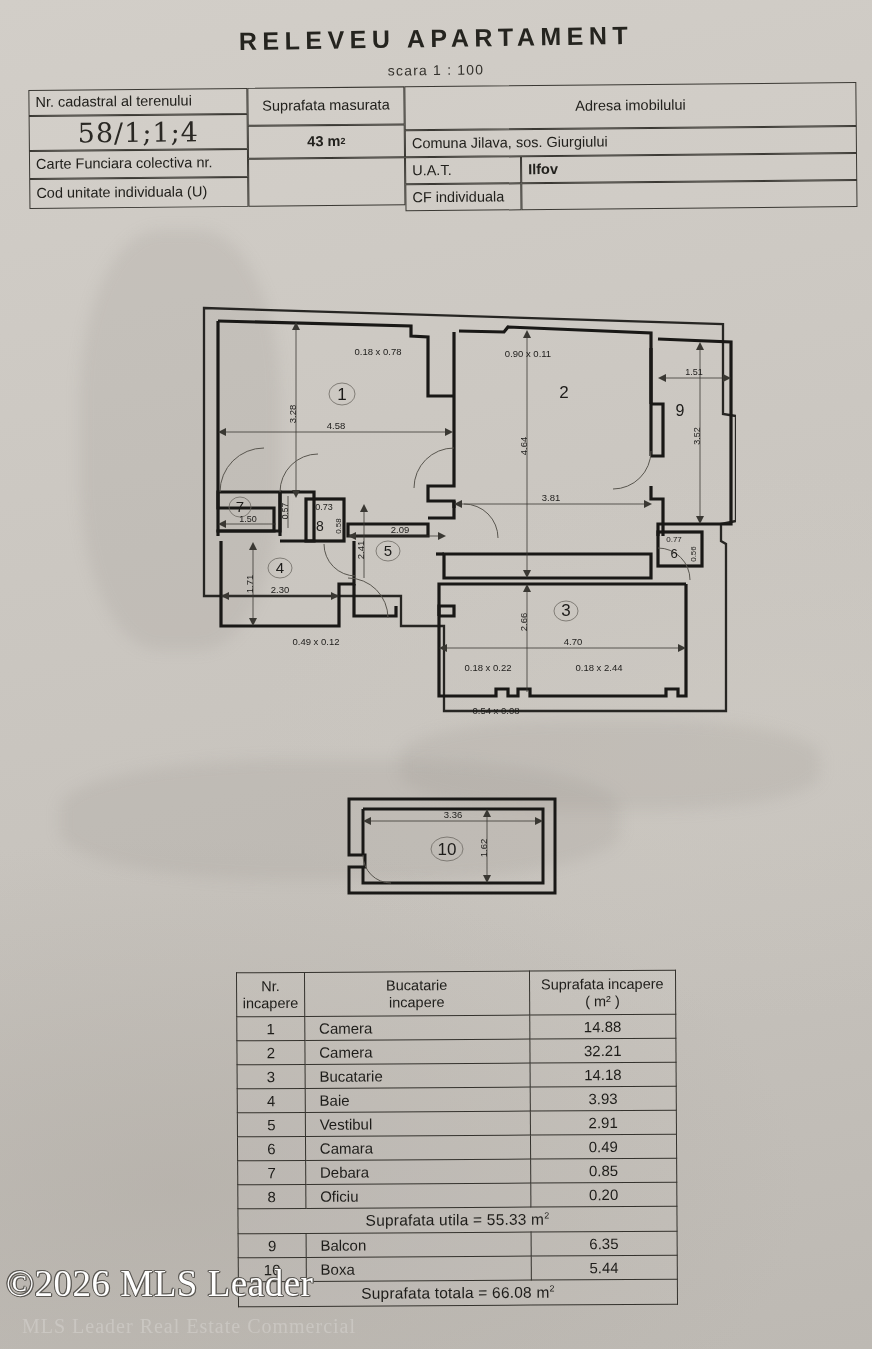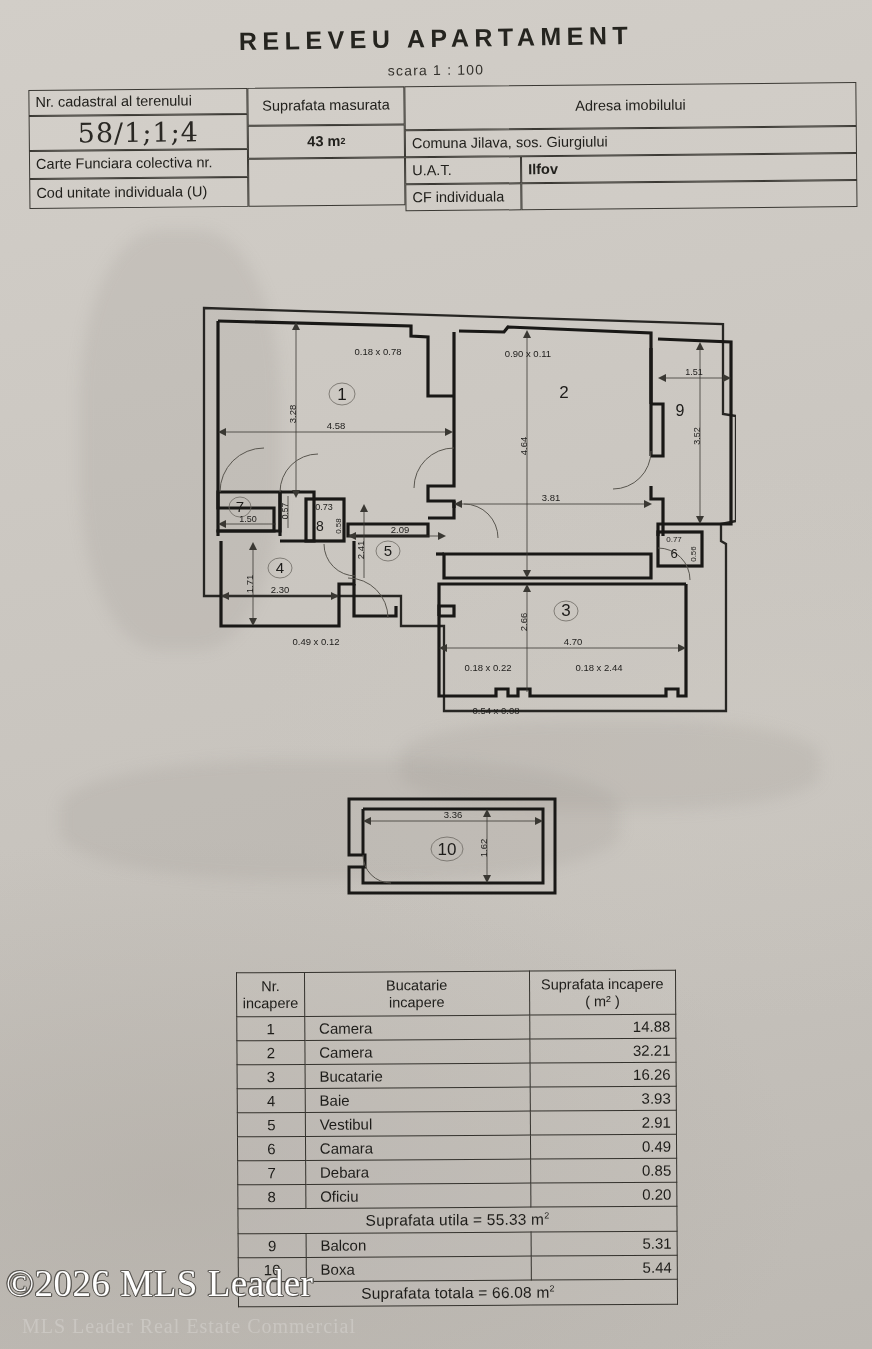--- a/index.html
+++ b/index.html
@@ -93,21 +93,21 @@
     font-weight: 400;
   }
   #room-table th {
     text-align: center;
     line-height: 1.15;
     font-size: 14.5px;
     height: 44px;
   }
   .col-nr   { width: 61px;  text-align: center; }
   .col-name { width: 221px; text-align: left; padding-left: 14px !important; }
-  .col-area { width: 144px; text-align: right; }
+  .col-area { width: 144px; text-align: center; }
   .tbl-total {
     text-align: center;
     font-weight: 700;
     font-size: 15.5px;
     letter-spacing: 0.2px;
   }
   
   #watermark-main {
     position: absolute;
     left: 6px; top: 1262px;
@@ -383,21 +383,21 @@
           <td class="col-area">14.88</td>
         </tr>
         <tr>
           <td class="col-nr">2</td>
           <td class="col-name">Camera</td>
           <td class="col-area">32.21</td>
         </tr>
         <tr>
           <td class="col-nr">3</td>
           <td class="col-name">Bucatarie</td>
-          <td class="col-area">16.26</td>
+          <td class="col-area">14.18</td>
         </tr>
         <tr>
           <td class="col-nr">4</td>
           <td class="col-name">Baie</td>
           <td class="col-area">3.93</td>
         </tr>
         <tr>
           <td class="col-nr">5</td>
           <td class="col-name">Vestibul</td>
           <td class="col-area">2.91</td>
@@ -416,21 +416,21 @@
           <td class="col-nr">8</td>
           <td class="col-name">Oficiu</td>
           <td class="col-area">0.20</td>
         </tr>
         <tr>
           <td colspan="3" class="tbl-total">Suprafata utila = 55.33 m<span class="sup">2</span></td>
         </tr>
         <tr>
           <td class="col-nr">9</td>
           <td class="col-name">Balcon</td>
-          <td class="col-area">5.31</td>
+          <td class="col-area">6.35</td>
         </tr>
         <tr>
           <td class="col-nr">10</td>
           <td class="col-name">Boxa</td>
           <td class="col-area">5.44</td>
         </tr>
         <tr>
           <td colspan="3" class="tbl-total">Suprafata totala = 66.08 m<span class="sup">2</span></td>
         </tr>
       </tbody>

